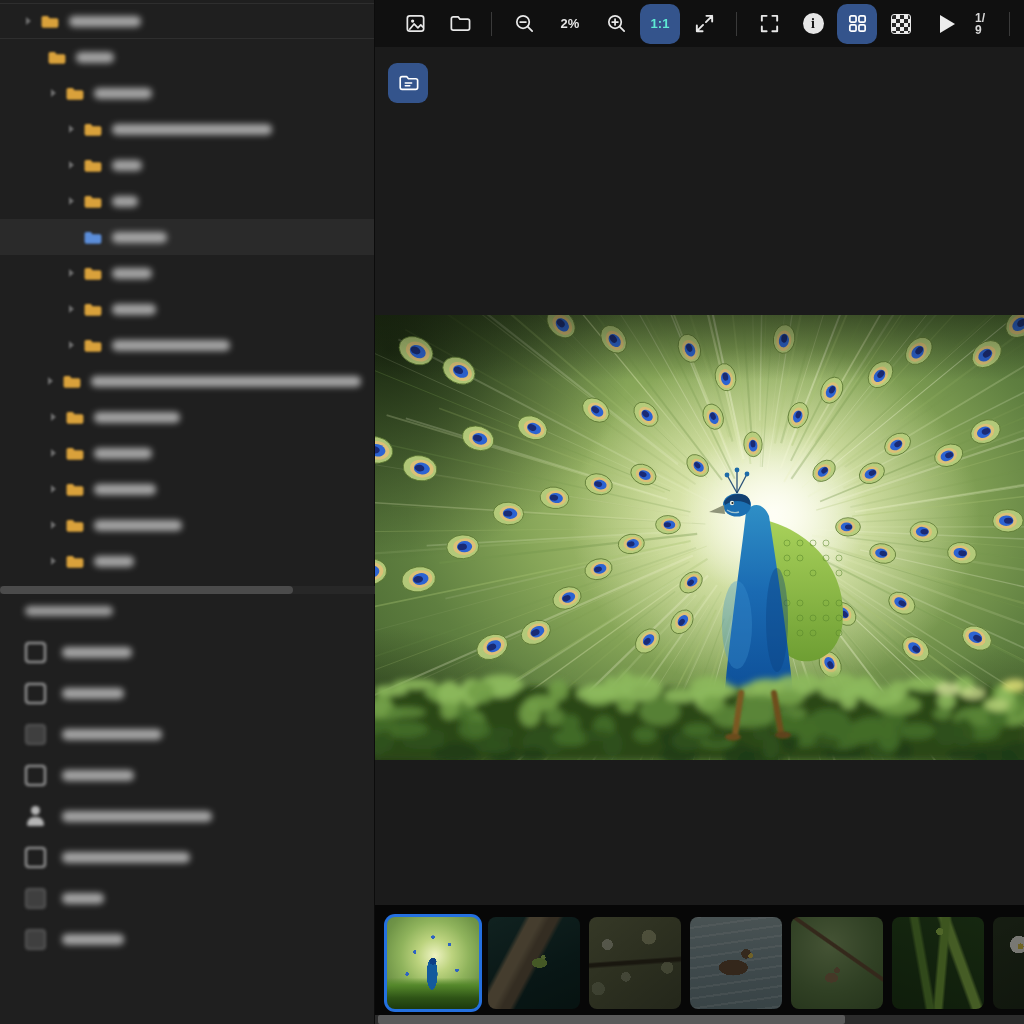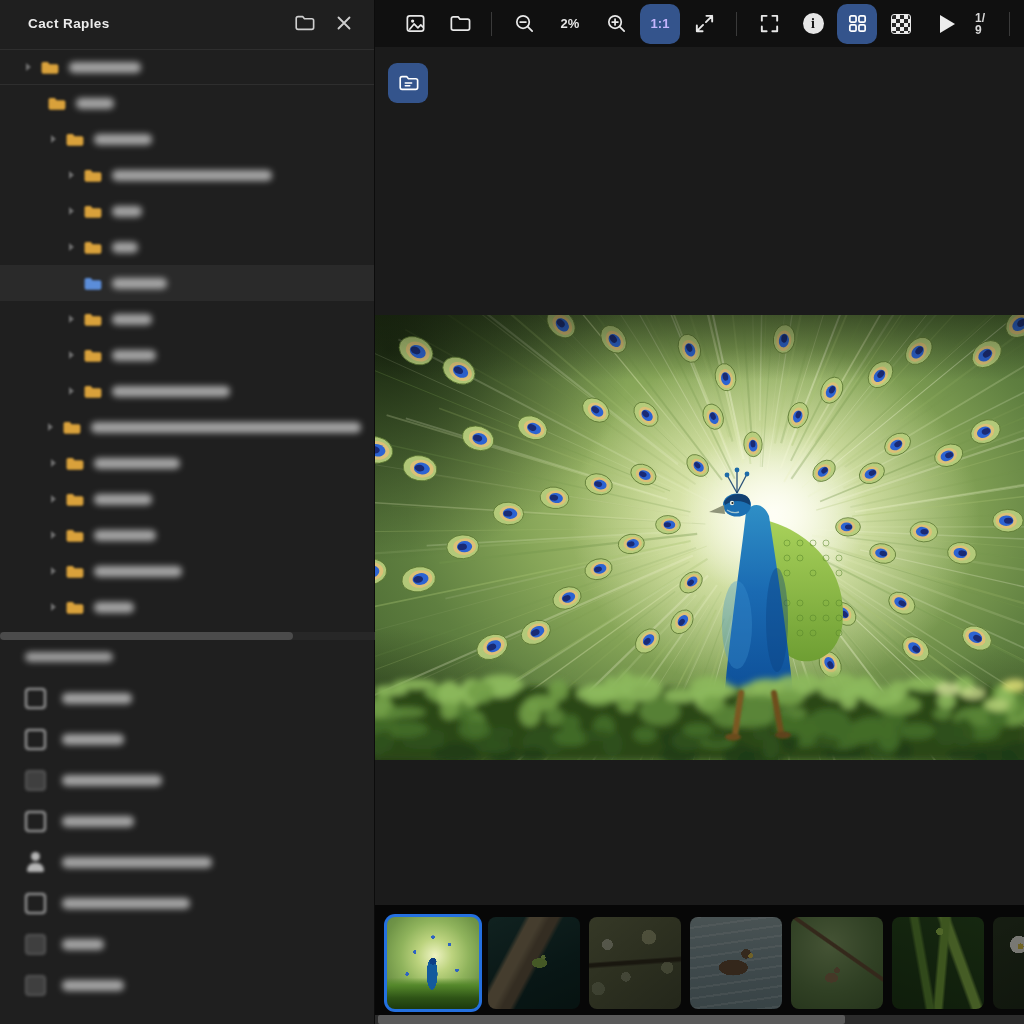--- a/index.html
+++ b/index.html
@@ -31,21 +31,21 @@
   .qa-icon.person{border:none;}
   .qa-icon.person::before{content:"";position:absolute;width:9px;height:9px;border-radius:50%;background:#b5b5b5;left:6px;top:0;}
   .qa-icon.person::after{content:"";position:absolute;width:17px;height:9px;border-radius:8px 8px 2px 2px;background:#b5b5b5;left:2px;bottom:1px;}
 
   
   #panel{position:absolute;left:375px;top:0;width:649px;height:1024px;background:#1b1b1b;}
   #toolbar{position:absolute;left:0;top:0;width:649px;height:47px;background:#101010;display:flex;align-items:center;padding-left:20px;gap:4px;}
   .tb{width:40px;height:40px;display:flex;align-items:center;justify-content:center;background:transparent;border:none;border-radius:10px;padding:0;cursor:pointer;flex:0 0 auto;}
   .tb.active{background:var(--accent,#34548c);}
   .tb svg{width:23px;height:23px;}
-  .scale-label{color:#c4b5fd;font-size:13px;font-weight:700;}
+  .scale-label{color:#5eead4;font-size:13px;font-weight:700;}
   .zoom-level{color:#e6e6e6;font-size:13px;font-weight:700;width:44px;text-align:center;flex:0 0 auto;}
   .sep{width:1px;height:24px;background:#3a3a3a;margin:0 8px;flex:0 0 auto;}
   .info-circle{width:21px;height:21px;border-radius:50%;background:#e6e6e6;display:flex;align-items:center;justify-content:center;}
   .info-circle::after{content:"i";color:#141414;font-weight:700;font-size:14px;font-family:"Liberation Serif",serif;line-height:1;}
   .checker{width:20px;height:20px;border-radius:3px;background-color:#262626;border:1px solid #e8e8e8;
     background-image:linear-gradient(45deg,#ededed 25%,transparent 25%,transparent 75%,#ededed 75%),
                      linear-gradient(45deg,#ededed 25%,transparent 25%,transparent 75%,#ededed 75%);
     background-size:8px 8px;background-position:0 0,4px 4px;}
   .play-tri{width:0;height:0;border-left:15px solid #ededed;border-top:9px solid transparent;border-bottom:9px solid transparent;margin-left:4px;}
   .counter{color:#d8d8d8;font-size:12px;line-height:12px;font-weight:700;margin-left:6px;width:22px;flex:0 0 auto;}
@@ -110,33 +110,20 @@
 
   #strip-scrollbar{position:absolute;left:0;top:1015px;width:649px;height:9px;background:#2b2b2b;}
   #strip-thumb{position:absolute;left:3px;top:0;width:467px;height:9px;background:#5a5a5a;border-radius:2px;cursor:pointer;}
 </style>
 </head>
 <body>
 
 <div id="app">
 
   <aside id="sidebar">
-    <div class="sb-header">
-      <span class="sb-title">Cact Raples</span>
-      <button class="hicon">
-        <svg viewBox="0 0 24 24">
-            <path d="M3.5 7 q0-2 2-2 h5 l2 2.4 h8 q2 0 2 2 V17 q0 2-2 2 h-15 q-2 0-2-2 Z" fill="none" stroke="#cfcfcf" stroke-width="1.8" stroke-linejoin="round"></path>
-          </svg>
-      </button>
-      <button class="hicon">
-        <svg viewBox="0 0 24 24">
-            <path d="M6 6 L18 18 M18 6 L6 18" fill="none" stroke="#cfcfcf" stroke-width="2" stroke-linecap="round"></path>
-          </svg>
-      </button>
-    </div>
 
     <div class="tree">
       <div class="trow framed haschev" style="padding-left: 26px;">
           <span class="chev"></span>
           <svg class="fold" viewBox="0 0 20 16">
             <path d="M1.5 4 q0-2 2-2 h4.6 l2 2.4 h7.4 q2 0 2 2 v6.2 q0 2-2 2 h-14 q-2 0-2-2 Z" fill="currentColor"></path>
           </svg>
           <span class="blur-label" style="width: 72px;"></span>
         </div>
         <div class="trow" style="padding-left: 33px;">

